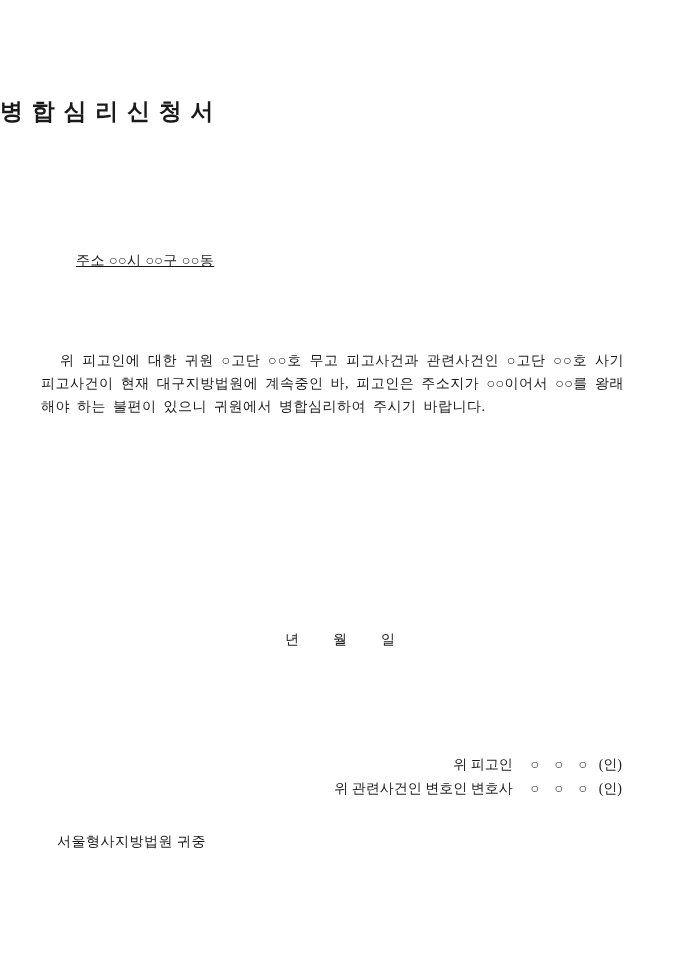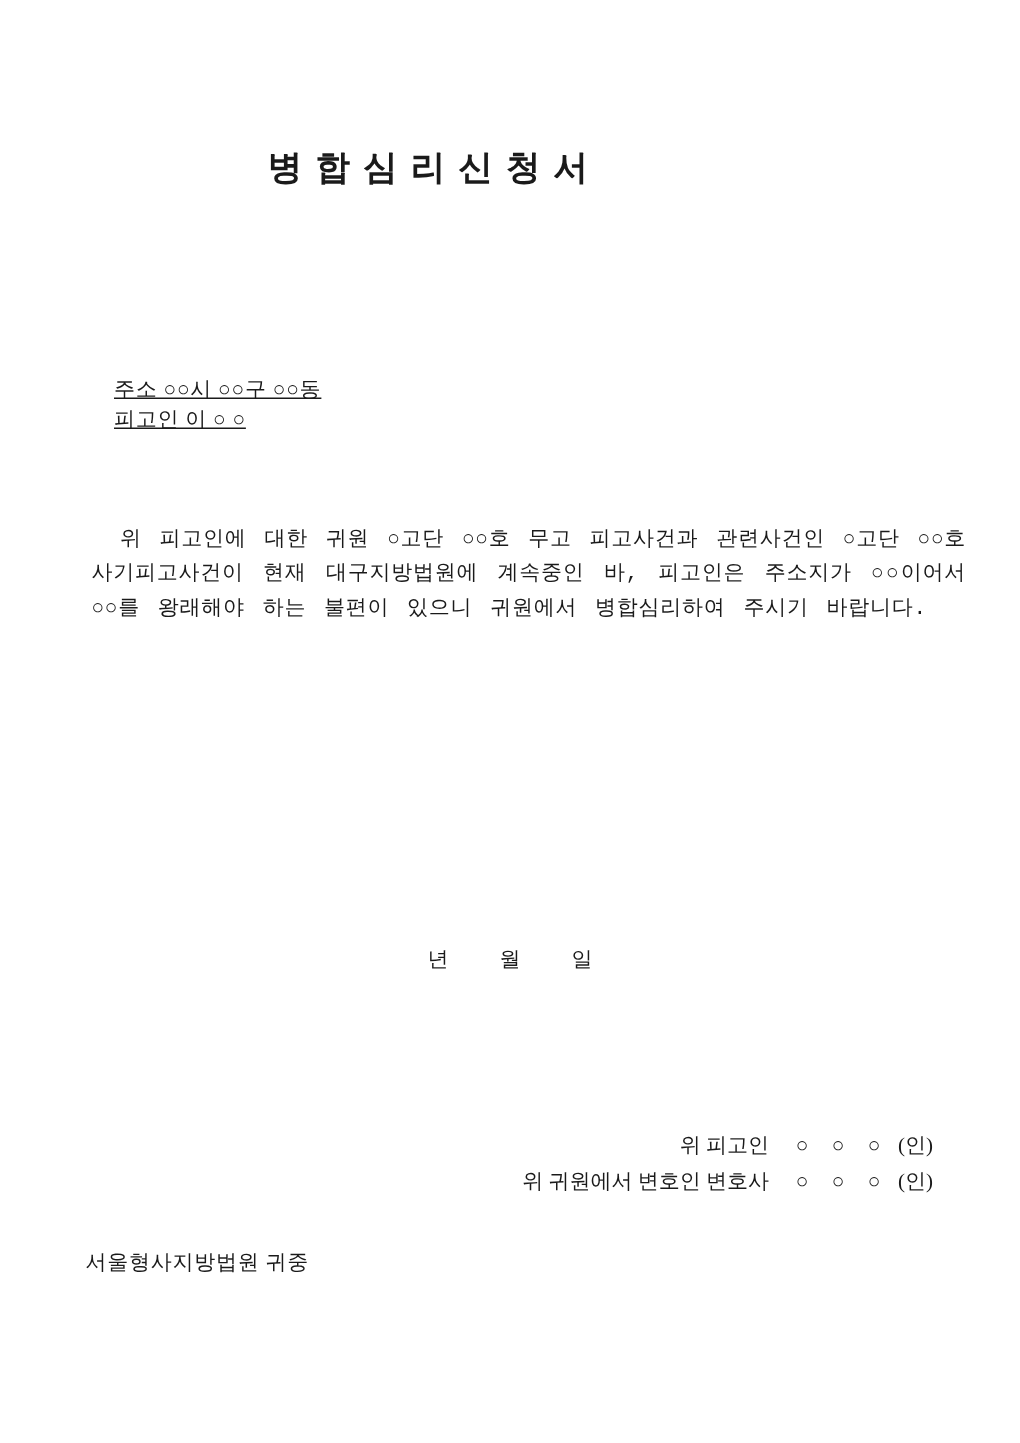--- a/index.html
+++ b/index.html
@@ -16,46 +16,44 @@
     font-family: "Liberation Serif", "DejaVu Serif", serif;
     font-size: 14px;
     overflow: hidden;
   }
   .title {
     position: absolute;
     top: 96px;
     left: 0;
     width: 572px;
     margin: 0;
-    text-align: center;
     font-size: 23px;
     font-weight: bold;
     letter-spacing: 1.5px;
     white-space: pre;
   }
   .address {
     position: absolute;
     top: 251px;
     left: 76px;
     line-height: 20px;
     letter-spacing: 0.5px;
     text-decoration: underline;
   }
   .body-par {
     position: absolute;
     top: 349px;
-    left: 61px;
+    left: 41px;
     width: 583px;
     margin: 0;
     line-height: 23px;
     text-align: justify;
     text-indent: 19px;
     word-spacing: 3px;
     letter-spacing: 0.5px;
-    font-family: Liberation Mono, monospace;
   }
   .dateline {
     position: absolute;
     top: 631px;
     left: 0;
     width: 680px;
     display: flex;
     justify-content: center;
     gap: 34px;
   }
@@ -94,21 +92,20 @@
 </style>
 </head>
 <body>
 
 <div class="page">
 
   <h1 class="title">병 합 심 리 신 청 서</h1>
 
   <div class="address">
     <div>주소 ○○시 ○○구 ○○동</div>
-    <div>피고인 이 ○ ○</div>
   </div>
 
   <p class="body-par">위 피고인에 대한 귀원 ○고단 ○○호 무고 피고사건과 관련사건인 ○고단 ○○호 사기피고사건이 현재 대구지방법원에 계속중인 바, 피고인은 주소지가 ○○이어서 ○○를 왕래해야 하는 불편이 있으니 귀원에서 병합심리하여 주시기 바랍니다.</p>
 
   <div class="dateline">
     <span>년</span>
     <span>월</span>
     <span>일</span>
   </div>
 
@@ -118,21 +115,21 @@
       <span class="sig-label">위 피고인</span>
       <span class="sig-circles">
         <span class="circ">○</span>
         <span class="circ">○</span>
         <span class="circ">○</span>
       </span>
       <span class="sig-seal">(인)</span>
     </div>
 
     <div class="sig-row">
-      <span class="sig-label">위 귀원에서 변호인 변호사</span>
+      <span class="sig-label">위 관련사건인 변호인 변호사</span>
       <span class="sig-circles">
         <span class="circ">○</span>
         <span class="circ">○</span>
         <span class="circ">○</span>
       </span>
       <span class="sig-seal">(인)</span>
     </div>
 
   </div>
 

